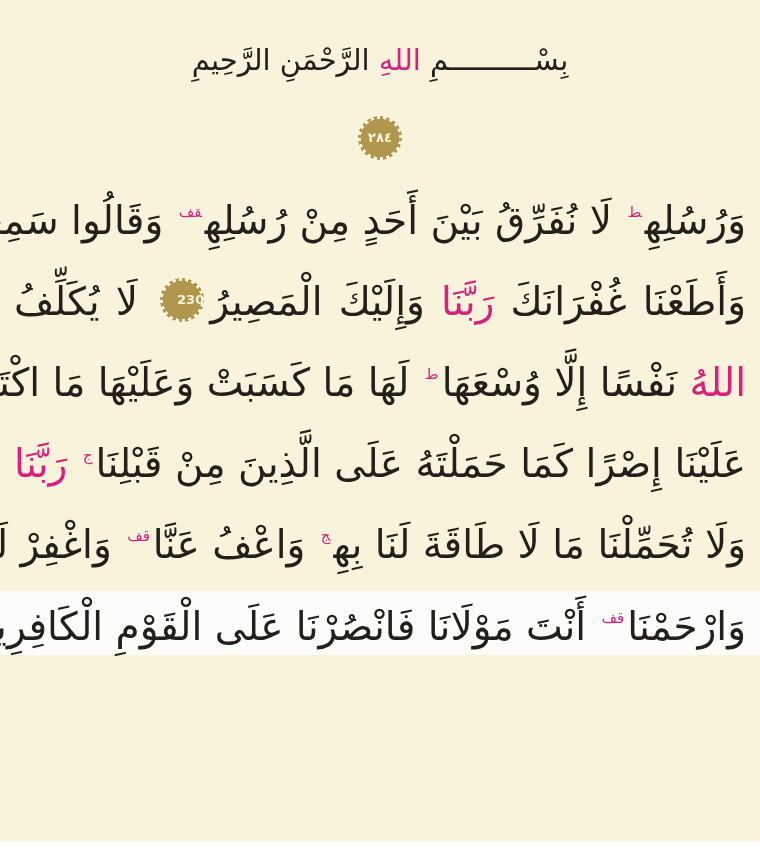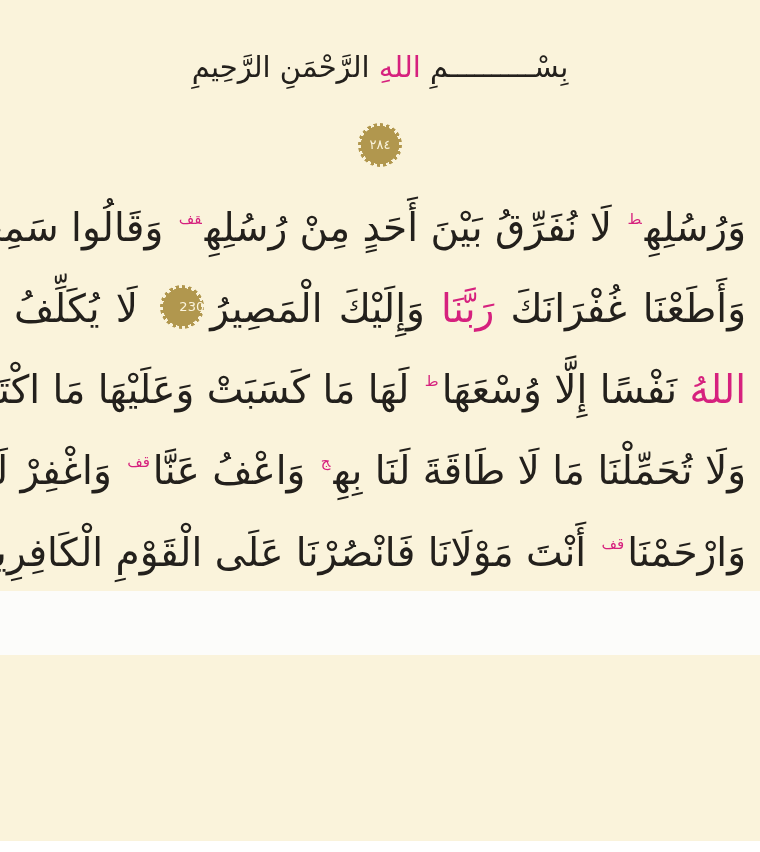--- a/index.html
+++ b/index.html
@@ -19,21 +19,21 @@
   .band{
     position:absolute;left:0;top:591px;width:760px;height:64px;
     background:#FCFCFA;
   }
   .bottom-strip{
     position:absolute;left:0;top:841px;width:760px;height:11px;
     background:#FFFFFF;
   }
   .lines{
     position:absolute;inset:0;
-    padding-top:27px;
+    padding-top:20px;
     z-index:2;
   }
   .line{
     position:relative;
     height:81px;line-height:81px;
     padding:0 14px;
     font-size:39px;
     color:#23201C;
     text-align:justify;
     text-align-last:justify;
@@ -67,33 +67,34 @@
       radial-gradient(circle at 50% 50%, #B1974E 61%, rgba(177,151,78,0) 62%),
       repeating-conic-gradient(from 0deg, #B1974E 0deg 9deg, rgba(177,151,78,0) 9deg 18deg);
     vertical-align:middle;
     text-align:center;
     margin:0 6px;
     position:relative;top:-5px;
   }
   .badge-num{
     display:block;
     width:44px;height:44px;line-height:44px;
-    font-size:13px;font-weight:normal;
+    font-size:13px;font-weight:bold;
     color:#FBF4DC;
     text-align:left;
   }
 </style>
 </head>
 <body>
 
 <div class="page">
   <div class="band"></div>
   <div class="bottom-strip"></div>
   <div class="lines" id="lines">
       <div class="line bismillah"><span class="seg">بِسْــــــــــمِ </span><span class="seg magenta">اللهِ</span><span class="seg"> الرَّحْمَنِ الرَّحِيمِ</span></div>
       <div class="line opening"><span class="badge"><span class="badge-num">٢٨٤</span></span></div>
       <div class="line "><span class="seg">وَرُسُلِهِ</span><span class="pause">ط</span><span class="seg"> لَا نُفَرِّقُ بَيْنَ أَحَدٍ مِنْ رُسُلِهِ</span><span class="pause">قف</span><span class="seg"> وَقَالُوا سَمِعْنَا</span></div>
       <div class="line "><span class="seg">وَأَطَعْنَا غُفْرَانَكَ </span><span class="seg magenta">رَبَّنَا</span><span class="seg"> وَإِلَيْكَ الْمَصِيرُ</span><span class="badge"><span class="badge-num">230</span></span><span class="seg"> لَا يُكَلِّفُ</span></div>
       <div class="line "><span class="seg magenta">اللهُ</span><span class="seg"> نَفْسًا إِلَّا وُسْعَهَا</span><span class="pause">ط</span><span class="seg"> لَهَا مَا كَسَبَتْ وَعَلَيْهَا مَا اكْتَسَبَتْ</span></div>
+      <div class="line highlighted"><span class="seg">عَلَيْنَا إِصْرًا كَمَا حَمَلْتَهُ عَلَى الَّذِينَ مِنْ قَبْلِنَا</span><span class="pause">ج</span><span class="seg"> </span><span class="seg magenta">رَبَّنَا</span></div>
       <div class="line "><span class="seg">وَلَا تُحَمِّلْنَا مَا لَا طَاقَةَ لَنَا بِهِ</span><span class="pause">ج</span><span class="seg"> وَاعْفُ عَنَّا</span><span class="pause">قف</span><span class="seg"> وَاغْفِرْ لَنَا</span></div>
       <div class="line last"><span class="seg">وَارْحَمْنَا</span><span class="pause">قف</span><span class="seg"> أَنْتَ مَوْلَانَا فَانْصُرْنَا عَلَى الْقَوْمِ الْكَافِرِينَ</span></div>
     </div>
 </div>
 
 </body></html>

